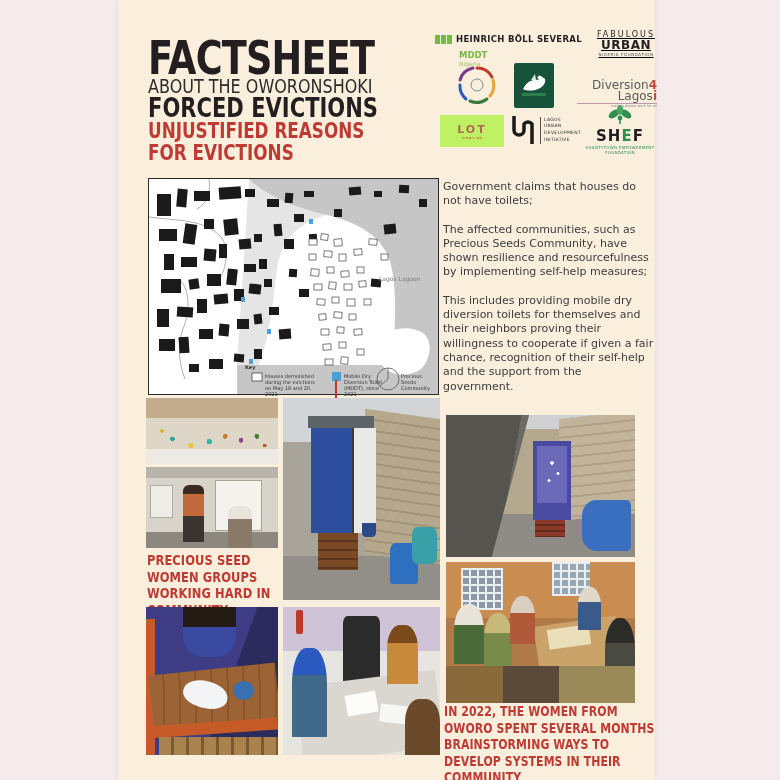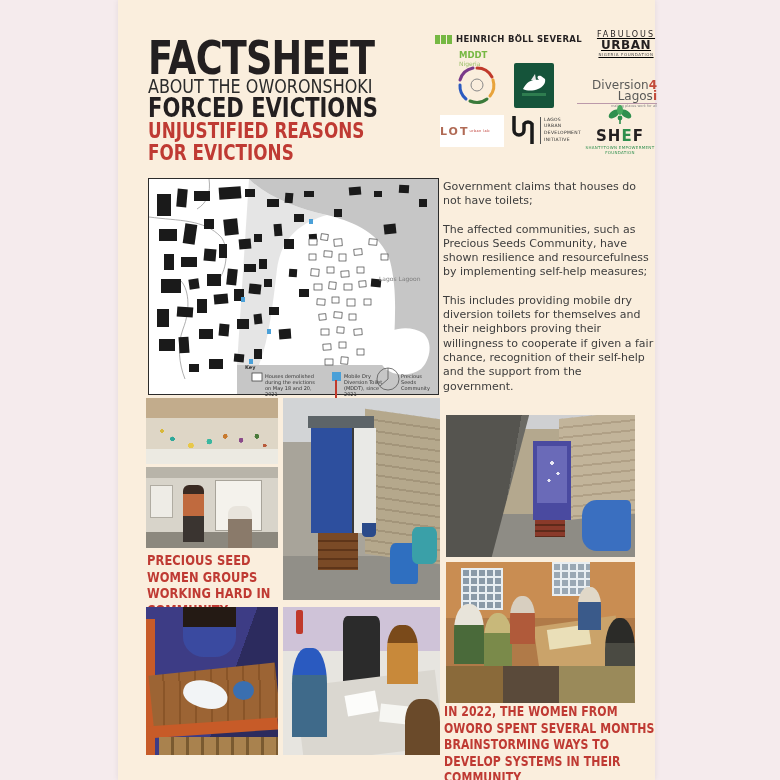--- a/index.html
+++ b/index.html
@@ -36,21 +36,21 @@
   .fab .l1{font-size:8px;letter-spacing:2px;color:#231f20;}
   .fab .l2{font-size:12px;font-weight:bold;color:#231f20;letter-spacing:.5px;}
   .fab .l3{font-size:4px;color:#4a4a4a;letter-spacing:.6px;margin-top:1px;}
   .circle-logo{left:337px;top:63px;width:44px;height:44px;}
   .dove-logo{left:396px;top:63px;width:40px;height:45px;background:#15543a;border-radius:2px;display:flex;align-items:center;justify-content:center;}
   .reth{left:459px;top:79px;width:80px;text-align:right;color:#5a5a58;}
   .reth .l1{font-size:12px;}
   .reth .l2{font-size:12px;margin-top:-2px;}
   .reth .mark{color:#c24a3a;font-weight:bold;}
   .reth .tag{font-size:3.5px;color:#8a8a88;border-top:.5px solid #b9a;margin-top:1px;padding-top:1px;}
-  .lot{left:322px;top:115px;width:64px;height:32px;background:#ffffff;display:flex;flex-direction:row;align-items:center;}
+  .lot{left:322px;top:115px;width:64px;height:32px;background:#bef264;display:flex;flex-direction:column;align-items:center;justify-content:center;}
   .lot .nm{font-size:11px;font-weight:bold;color:#b06a55;letter-spacing:2px;}
   .lot .tag{font-size:3.5px;color:#bf3a33;letter-spacing:.4px;}
   .ludi{left:392px;top:112px;display:flex;align-items:center;}
   .ludi .txt{border-left:.5px solid #555;margin-left:4px;padding-left:3px;font-size:4.5px;color:#333;line-height:1.5;letter-spacing:.3px;}
   .shef{left:460px;top:105px;width:84px;text-align:center;}
   .shef .nm{font-size:15px;font-weight:bold;color:#231f20;letter-spacing:1px;line-height:1;}
   .shef .nm .grn{color:#2f8f4e;}
   .shef .tag{font-size:4px;color:#2f8f4e;letter-spacing:.3px;margin-top:1px;}
   
   .map{left:30px;top:178px;width:289px;height:215px;background:#fff;border:1px solid #2b2b2b;}

